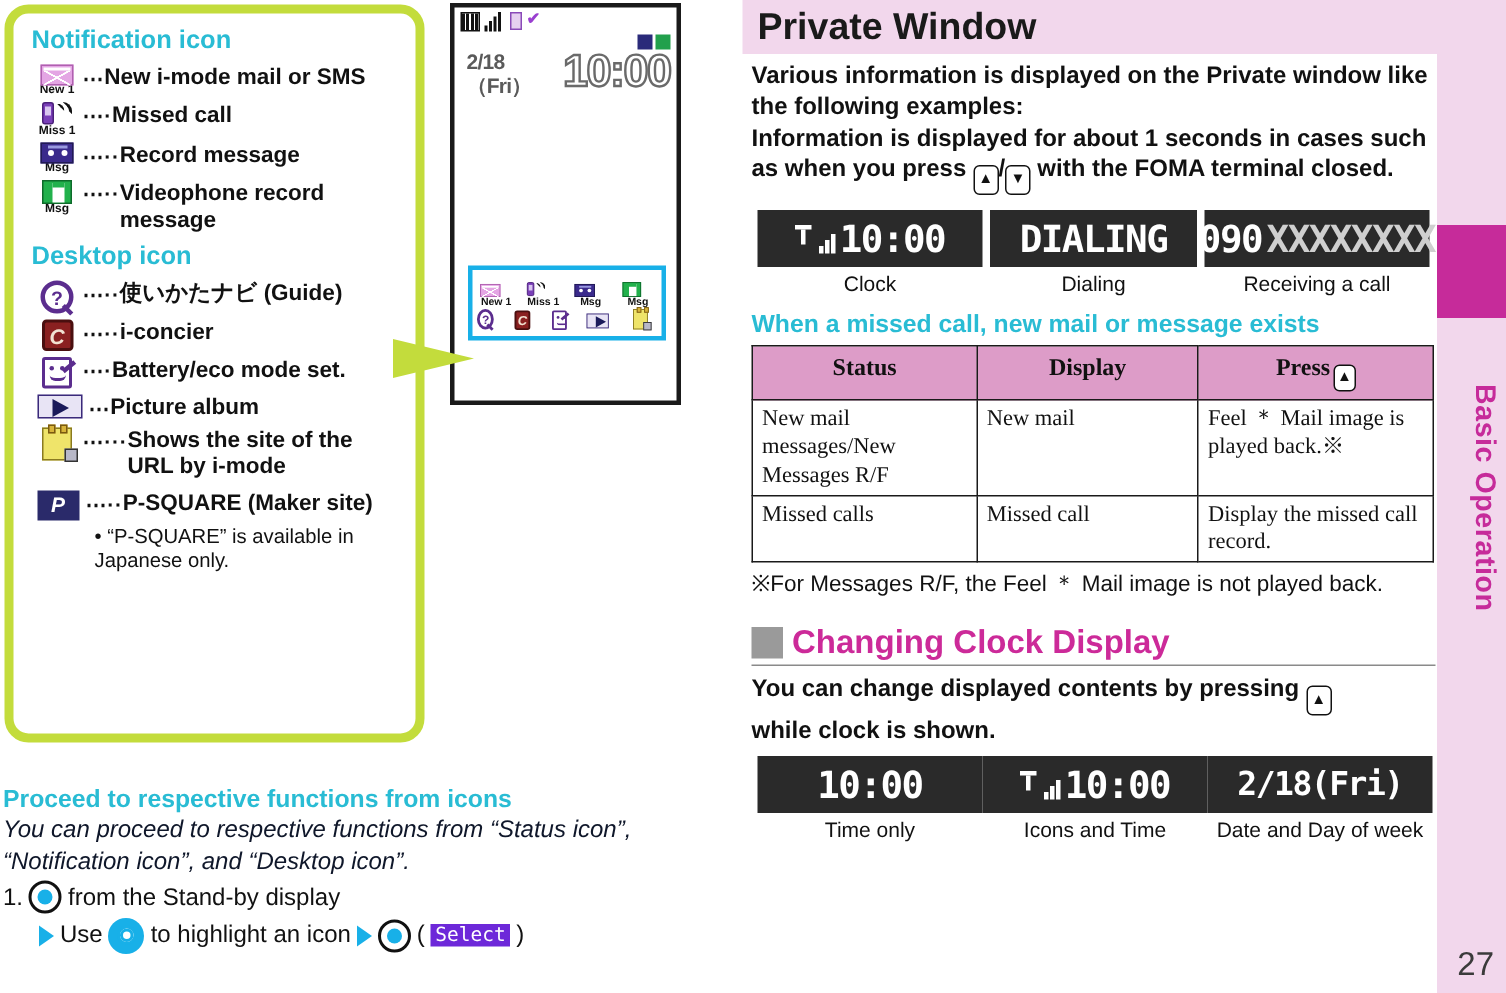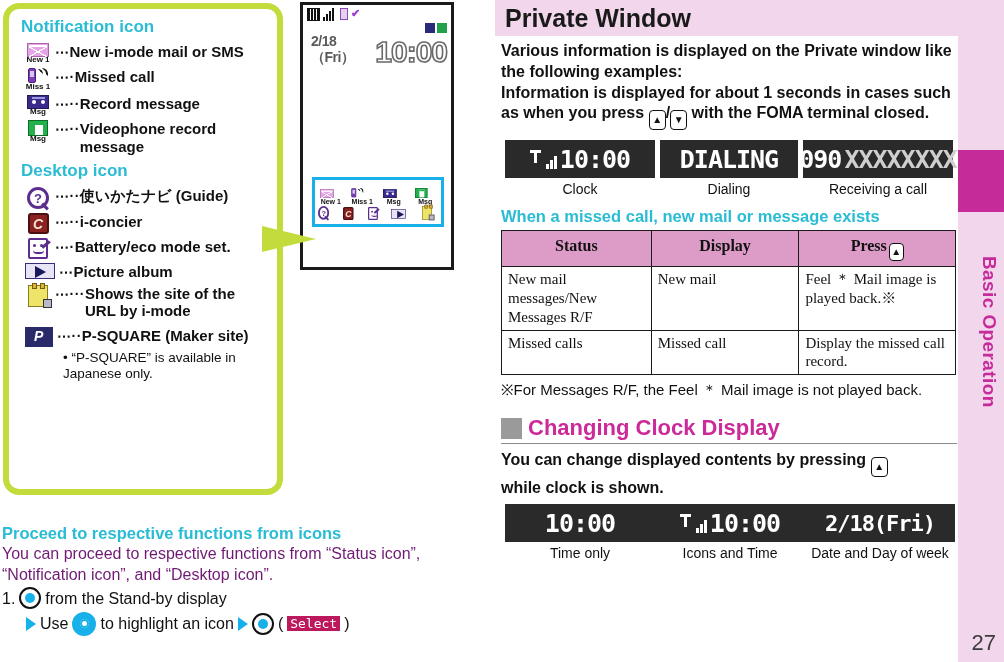--- a/index.html
+++ b/index.html
@@ -133,21 +133,21 @@
   .ph-bars i{display:block;width:2px;background:#111;}
   .ph-bat { width:8px;height:12px;border:1px solid #8a4ab8;background:#e6d0f0;}
   .ph-chk { font-size:11px;color:#9a3fd0;line-height:1;font-weight:bold;}
 
   .ph-corner { position:absolute; right:4px; top:18px; display:flex; gap:2px;}
   .ph-corner .c1{width:10px;height:10px;background:#2a2a7a;}
   .ph-corner .c2{width:10px;height:10px;background:#22a04c;}
 
   .ph-date {
     position:absolute; left:8px; top:28px; right:4px;
-    display:flex; align-items:flex-end; gap:1px;
+    display:flex; align-items:flex-start; gap:1px;
   }
   .ph-date .d { font-size:14px; font-weight:bold; color:#5a5a5a; letter-spacing:-.5px;}
   .ph-time {
     font-size:30px; font-weight:bold; color:#fff;
     -webkit-text-stroke: 1.6px #6a6a6a; letter-spacing:-1px; line-height:1;
   }
 
   .ph-iconbox {
     position:absolute; left:9px; bottom:40px; width:132px; height:50px;
     border: 3px solid #18b0e8; background:#fff; padding:2px 3px;
@@ -155,33 +155,33 @@
   .ph-rowA { display:flex; gap:6px; justify-content:flex-start; align-items:flex-end;}
   .ph-rowB { display:flex; gap:7px; align-items:center; margin-top:1px;}
   .mini { transform: scale(.62); transform-origin: left bottom; }
   .mini2 { transform: scale(.62); transform-origin: left top; }
   .ph-cell { width:28px; display:flex; flex-direction:column; align-items:center; }
   .ph-lab { font-size:7px; font-weight:bold; color:#111; line-height:1; }
 
   
   .lb { position: absolute; left: 2px; top: 524px; width: 462px; }
   .lb-head { color:#29bcd4; font-weight:bold; font-size:16.5px; margin-bottom:1px;}
-  .lb-p { font-size:16px; color:#701a75; line-height:1.30; }
+  .lb-p { font-size:16px; color:#0f172a; line-height:1.30;font-style:italic; }
   .lb-step { font-size:16px; color:#111; line-height:1.45; display:flex; align-items:center; gap:4px; margin-top:1px;}
   .lb-step2 { font-size:16px; color:#111; display:flex; align-items:center; gap:4px; margin-left:24px; margin-top:2px;}
   .key-c { width:22px;height:22px;border-radius:50%;border:2px solid #111;background:#fff;
     display:inline-flex;align-items:center;justify-content:center;}
   .key-c::after{content:"";width:10px;height:10px;border-radius:50%;background:#18b0e8;}
   .key-nav { width:24px;height:24px;border-radius:50%;background:#18b0e8;
     display:inline-flex;align-items:center;justify-content:center;}
   .key-nav::after{content:"";width:9px;height:9px;border-radius:50%;background:#fff;border:2px solid #18b0e8;
     box-shadow: inset 0 0 0 2px #18b0e8;}
   .tri-r { width:0;height:0;border-left:10px solid #18b0e8;border-top:7px solid transparent;
     border-bottom:7px solid transparent;}
-  .sel-badge { background:#be185d;color:#fff;font-size:13px;padding:0 3px;
+  .sel-badge { background:#6d28d9;color:#fff;font-size:13px;padding:0 3px;
     font-family:"DejaVu Sans Mono", monospace; letter-spacing:0px;}
 
   
   .right-col { position:absolute; left:495px; top:0; width:468px; height:534px; }
 
   .rc-title {
     background:#f2d7ec; height:36px; display:flex; align-items:center;
     padding-left:10px; font-size:25px; font-weight:bold; color:#1a1a1a;
   }
   .rc-body { font-size:16px; font-weight:bold; color:#111; line-height:1.30;

